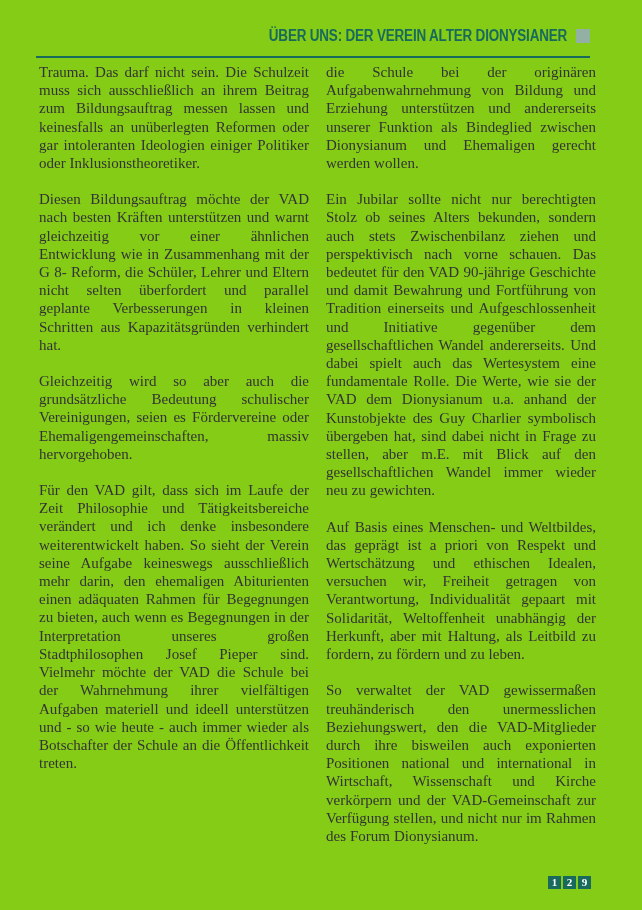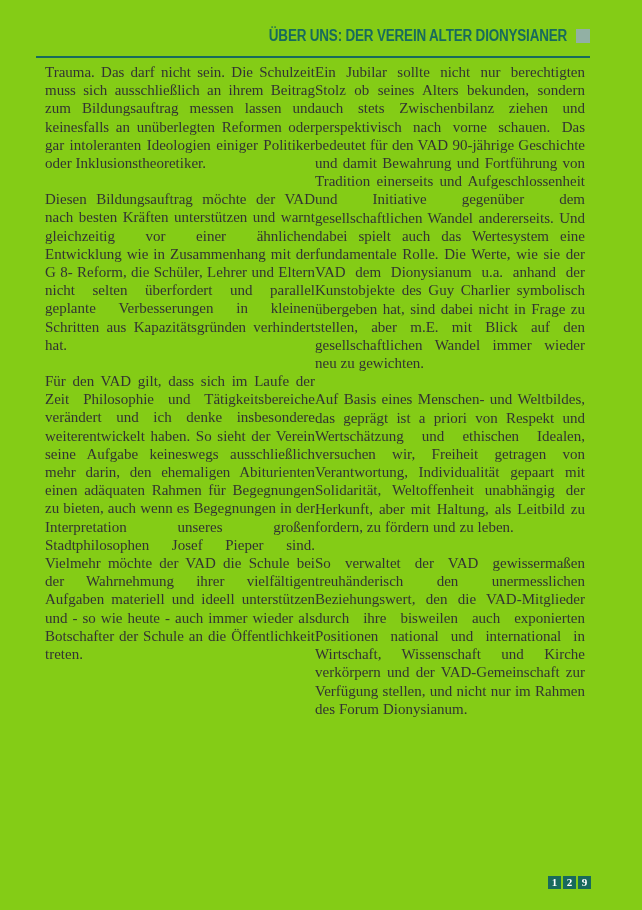--- a/index.html
+++ b/index.html
@@ -45,24 +45,25 @@
   .rule {
     position: absolute;
     left: 36px;
     top: 56px;
     width: 554px;
     height: 2px;
     background: #186a5c;
   }
   .columns {
     position: absolute;
-    left: 45px;
+    left: 39px;
     top: 63px;
     width: 557px;
     display: flex;
+    gap: 17px;
   }
   .col {
     width: 270px;
     flex: 0 0 270px;
     text-align: justify;
     color: #333333;
     font-size: 15px;
     line-height: 18.2px;
     hyphens: auto;
     -webkit-hyphens: auto;
@@ -100,23 +101,25 @@
     <span class="header-title">ÜBER UNS: DER VEREIN ALTER DIONYSIANER</span>
     <span class="header-square"></span>
   </div>
 
   <div class="rule"></div>
 
   <div class="columns">
     <div class="col">
       <p>Trauma. Das darf nicht sein. Die Schulzeit muss sich ausschließlich an ihrem Beitrag zum Bildungsauftrag messen lassen und keinesfalls an unüberlegten Reformen oder gar intoleranten Ideologien einiger Politiker oder Inklusionstheoretiker.</p>
       <p>Diesen Bildungsauftrag möchte der VAD nach besten Kräften unterstützen und warnt gleichzeitig vor einer ähnlichen Entwicklung wie in Zusammenhang mit der G 8- Reform, die Schüler, Lehrer und Eltern nicht selten überfordert und parallel geplante Verbesserungen in kleinen Schritten aus Kapazitätsgründen verhindert hat.</p>
+      <p>Gleichzeitig wird so aber auch die grundsätzliche Bedeutung schulischer Vereinigungen, seien es Fördervereine oder Ehemaligengemeinschaften, massiv hervorgehoben.</p>
       <p>Für den VAD gilt, dass sich im Laufe der Zeit Philosophie und Tätigkeitsbereiche verändert und ich denke insbesondere weiterentwickelt haben. So sieht der Verein seine Aufgabe keineswegs ausschließlich mehr darin, den ehemaligen Abiturienten einen adäquaten Rahmen für Begegnungen zu bieten, auch wenn es Begegnungen in der Interpretation unseres großen Stadtphilosophen Josef Pieper sind. Vielmehr möchte der VAD die Schule bei der Wahrnehmung ihrer vielfältigen Aufgaben materiell und ideell unterstützen und - so wie heute - auch immer wieder als Botschafter der Schule an die Öffentlichkeit treten.</p>
     </div>
     <div class="col">
+      <p>die Schule bei der originären Aufgabenwahrnehmung von Bildung und Erziehung unterstützen und andererseits unserer Funktion als Bindeglied zwischen Dionysianum und Ehemaligen gerecht werden wollen.</p>
       <p>Ein Jubilar sollte nicht nur berechtigten Stolz ob seines Alters bekunden, sondern auch stets Zwischenbilanz ziehen und perspektivisch nach vorne schauen. Das bedeutet für den VAD 90-jährige Geschichte und damit Bewahrung und Fortführung von Tradition einerseits und Aufgeschlossenheit und Initiative gegenüber dem gesellschaftlichen Wandel andererseits. Und dabei spielt auch das Wertesystem eine fundamentale Rolle. Die Werte, wie sie der VAD dem Dionysianum u.a. anhand der Kunstobjekte des Guy Charlier symbolisch übergeben hat, sind dabei nicht in Frage zu stellen, aber m.E. mit Blick auf den gesellschaftlichen Wandel immer wieder neu zu gewichten.</p>
       <p>Auf Basis eines Menschen- und Weltbildes, das geprägt ist a priori von Respekt und Wertschätzung und ethischen Idealen, versuchen wir, Freiheit getragen von Verantwortung, Individualität gepaart mit Solidarität, Weltoffenheit unabhängig der Herkunft, aber mit Haltung, als Leitbild zu fordern, zu fördern und zu leben.</p>
       <p>So verwaltet der VAD gewissermaßen treuhänderisch den unermesslichen Beziehungswert, den die VAD-Mitglieder durch ihre bisweilen auch exponierten Positionen national und international in Wirtschaft, Wissenschaft und Kirche verkörpern und der VAD-Gemeinschaft zur Verfügung stellen, und nicht nur im Rahmen des Forum Dionysianum.</p>
     </div>
   </div>
 
   <div class="footer">
     <span class="digit-box">1</span>
     <span class="digit-box">2</span>
     <span class="digit-box">9</span>

